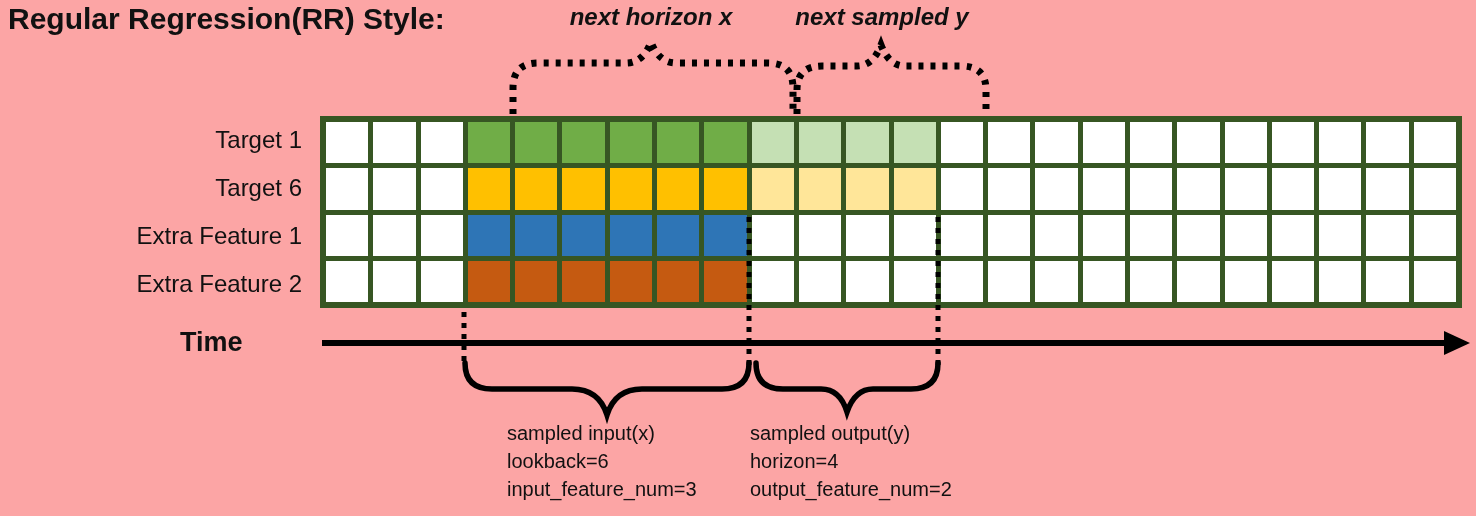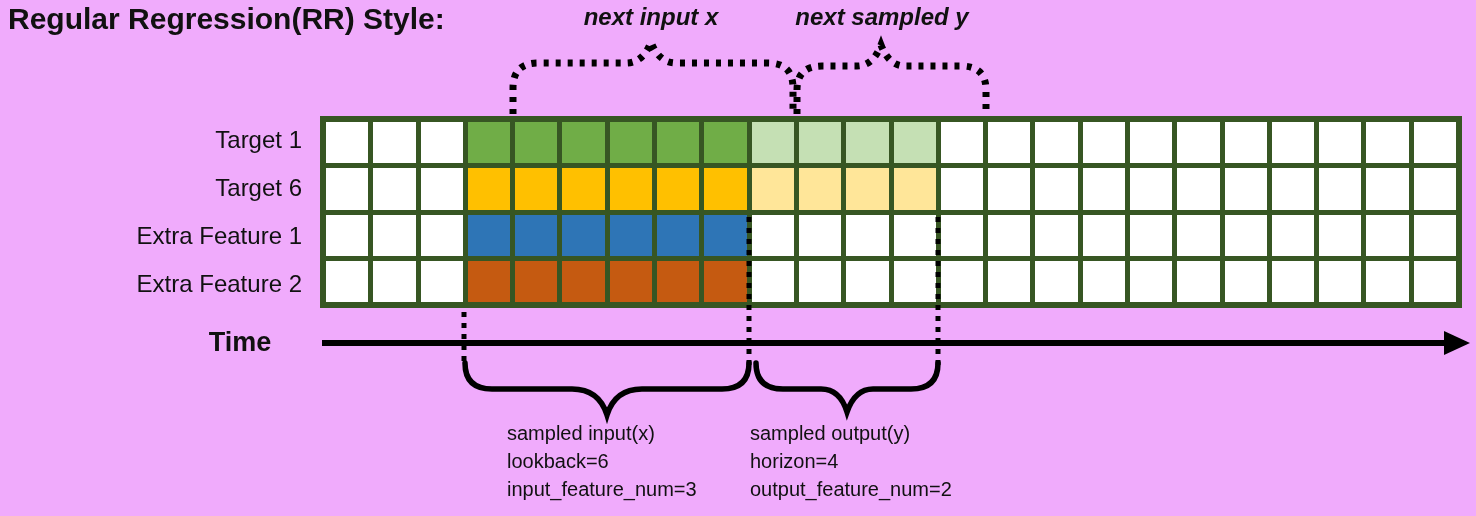--- a/index.html
+++ b/index.html
@@ -1,18 +1,18 @@
 <!DOCTYPE html>
 <html style="--cell_green: #70AD47; --cell_green_light: #C5E0B4; --cell_gold: #FFC000; --cell_gold_light: #FFE699; --cell_blue: #2E75B6; --cell_orange: #C55A11; --grid_border: #375623; --annotation: #000000;"><head>
 <meta charset="utf-8">
 <style>
   html,body{margin:0;padding:0;background:#fff;}
   #canvas{
     position:relative;width:1476px;height:516px;overflow:hidden;
-    background:#f0abfc;font-family:"Liberation Sans",sans-serif;color:#111;
+    background:#fca5a5;font-family:"Liberation Sans",sans-serif;color:#111;
   }
   .title{
     position:absolute;left:8px;top:2px;font-size:30px;font-weight:bold;
     letter-spacing:0px;white-space:nowrap;
   }
   .top-label{
     position:absolute;top:3px;width:240px;text-align:center;
     font-size:24px;font-style:italic;font-weight:bold;white-space:nowrap;
   }
   #next-x-label{left:531px;}
@@ -26,39 +26,39 @@
     font-size:24px;font-weight:normal;padding-right:8px;white-space:nowrap;
   }
   #grid{
     position:absolute;left:320px;top:116px;width:1142px;height:192px;
     box-sizing:border-box;background:var(--grid_border);
     display:grid;grid-template-columns:repeat(24,1fr);grid-auto-rows:1fr;
     gap:5px;padding:6px;
   }
   .cell{background:#fff;}
   #time-label{
-    position:absolute;left:180px;top:327px;width:120px;text-align:center;
+    position:absolute;left:180px;top:327px;width:120px;text-align:left;
     font-size:27px;font-weight:bold;white-space:nowrap;
   }
   svg.overlay{position:absolute;left:0;top:0;pointer-events:none;}
   .note{
     position:absolute;top:419px;font-size:20px;font-weight:500;
     line-height:28px;white-space:nowrap;
   }
   #input-note{left:507px;}
   #output-note{left:750px;}
 </style>
 </head>
 <body>
 
 <div id="canvas">
 
   <div class="title">Regular Regression(RR) Style:</div>
 
-  <div class="top-label" id="next-x-label">next input x</div>
+  <div class="top-label" id="next-x-label">next horizon x</div>
   <div class="top-label" id="next-y-label">next sampled y</div>
 
   <div id="row-labels">
       <div class="row-label">Target 1</div>
       <div class="row-label">Target 6</div>
       <div class="row-label">Extra Feature 1</div>
       <div class="row-label">Extra Feature 2</div>
     </div>
 
   <div id="grid">

